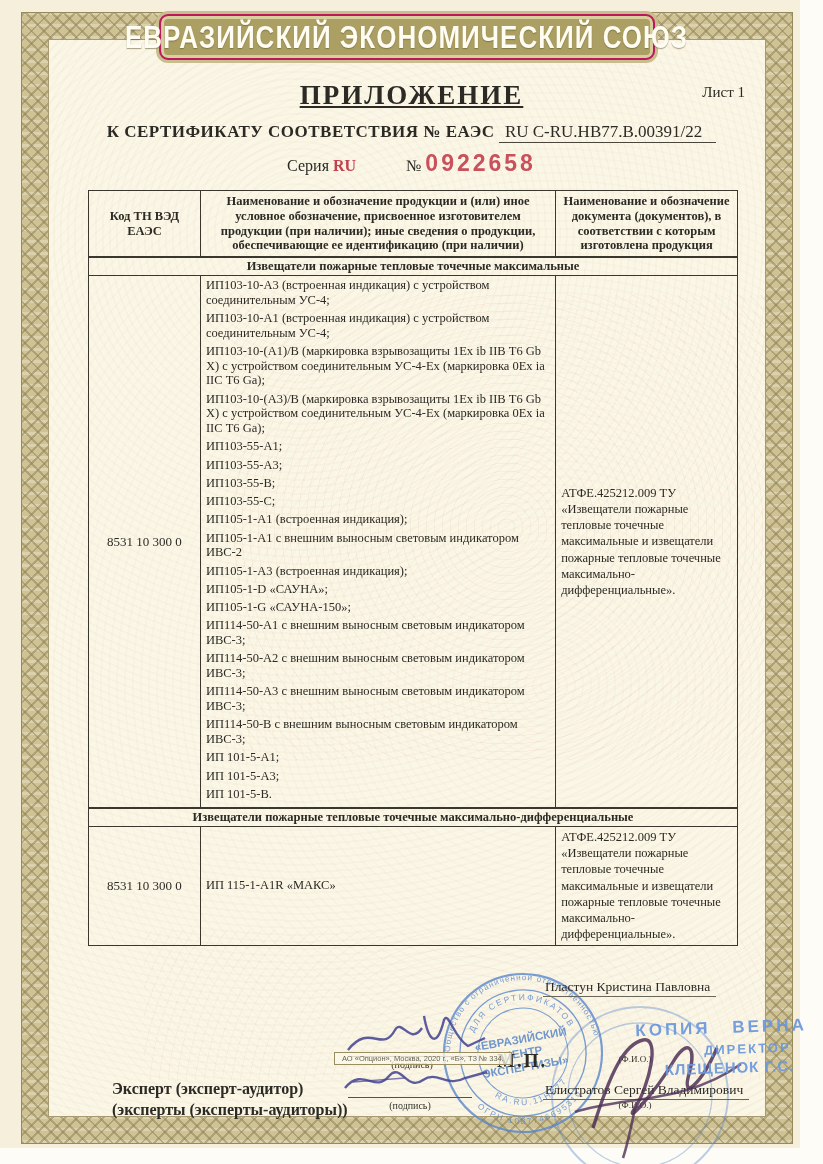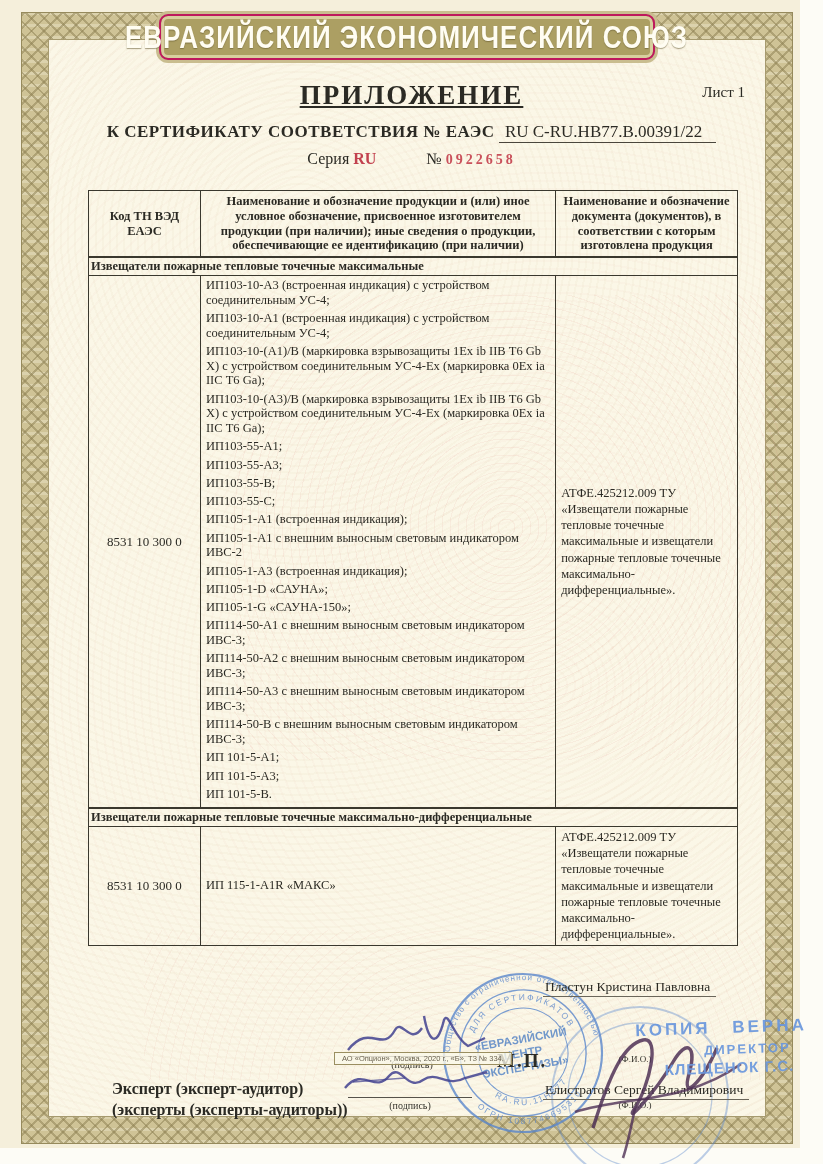--- a/index.html
+++ b/index.html
@@ -32,28 +32,28 @@
           text-shadow:0 1px 1px rgba(94,84,44,.55);white-space:nowrap;}
 
   .doc-title{position:absolute;left:0;top:80px;width:823px;text-align:center;
           font-size:27px;font-weight:bold;letter-spacing:2px;text-decoration:underline;}
   .sheet-no{position:absolute;right:78px;top:84px;font-size:15px;}
   .cert-line{position:absolute;left:0;top:122px;width:823px;text-align:center;font-size:17px;white-space:nowrap;}
   .cert-line b{letter-spacing:.5px;}
   .cert-num{border-bottom:1px solid #4a463c;padding:0 14px 1px 6px;margin-left:0;}
   .series-line{position:absolute;left:0;top:150px;width:823px;text-align:center;font-size:16px;}
   .red{color:#c2414e;font-weight:bold;text-align:center;}
-  .blank-num{font-family:Liberation Serif, serif;font-size:14px;letter-spacing:3px;color:#c9515b;font-weight:bold;}
+  .blank-num{font-family:Liberation Sans, sans-serif;font-size:23px;letter-spacing:3px;color:#c9515b;font-weight:bold;}
   .series-gap{display:inline-block;width:42px;}
 
   table.main{position:absolute;left:88px;top:190px;width:650px;border-collapse:collapse;
           font-size:12.5px;line-height:1.18;}
   table.main th, table.main td{border:1px solid #3a382e;padding:2px 5px;vertical-align:middle;}
   table.main th{font-weight:bold;text-align:center;padding:3px 4px;}
-  tr.section td{font-weight:bold;border-top:2px solid #3a382e;border-bottom:1px solid #3a382e;padding:1px 2px;}
+  tr.section td{font-weight:bold;text-align:center;border-top:2px solid #3a382e;border-bottom:1px solid #3a382e;padding:1px 2px;}
   td.code{text-align:center;font-size:13px;white-space:nowrap;}
   td.products{vertical-align:top;padding:4px 6px 2px 6px;}
   td.products .item{margin-bottom:3.5px;}
   td.doc{font-size:12.5px;line-height:1.3;padding:4px 6px;}
   tr.row2 td{height:112px;}
   tr.row2 td.products{vertical-align:middle;}
 
   .sig-label{position:absolute;font-weight:bold;font-size:16px;line-height:1.35;}
   .cap{position:absolute;font-size:10px;color:#33322b;text-align:center;}
   .sig-line{position:absolute;border-bottom:1px solid #55524a;}

